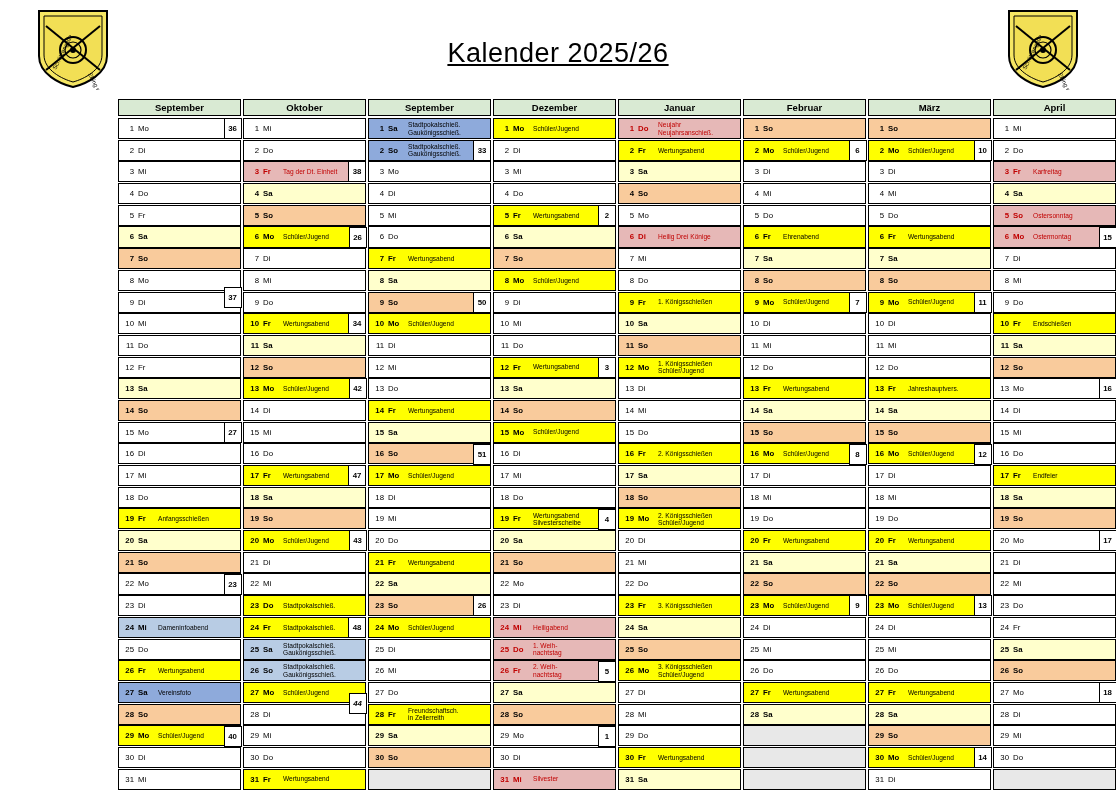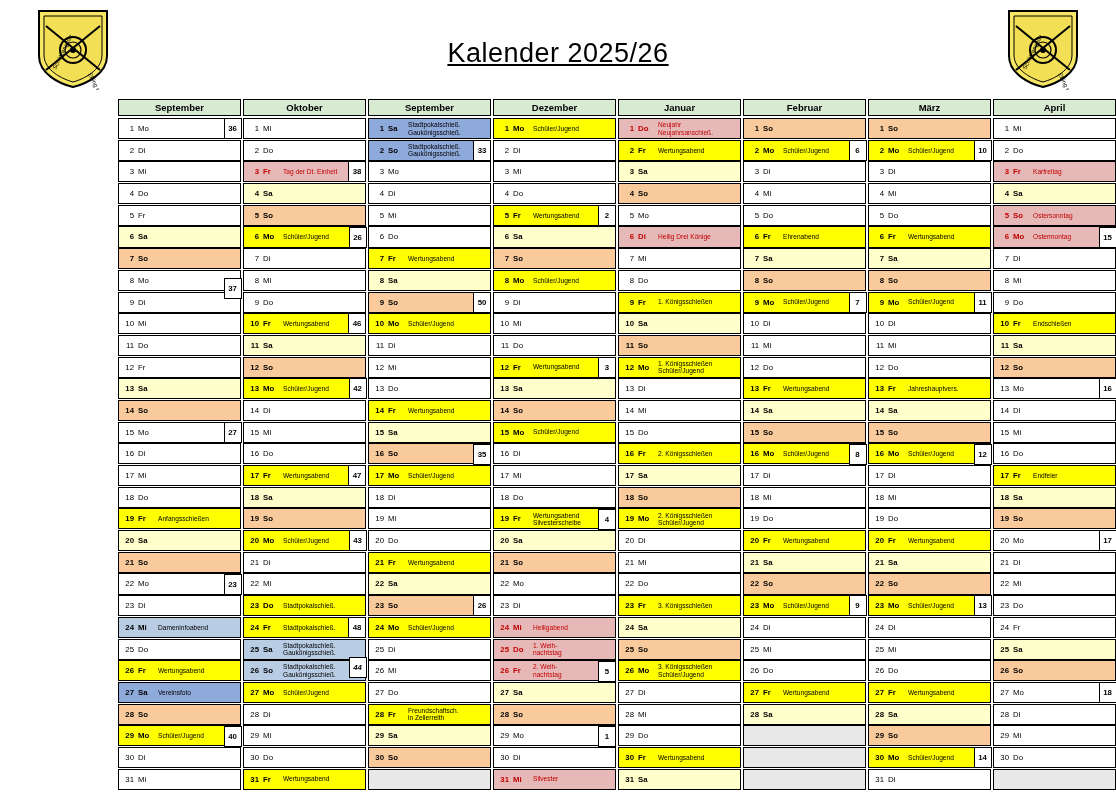--- a/index.html
+++ b/index.html
@@ -298,21 +298,21 @@
             <div class="cellnum">30</div>
             <div class="celldow">Di</div>
             <div class="cellev "></div>
           </div>
           <div class="row" style="background: rgb(255, 255, 255);">
             <div class="cellnum">31</div>
             <div class="celldow">Mi</div>
             <div class="cellev "></div>
           </div>
           <div class="wk" style="top: 0px;">36</div>
-          <div class="wk" style="top: 160px;">37</div>
+          <div class="wk" style="top: 169px;">37</div>
           <div class="wk" style="top: 303.8px;">27</div>
           <div class="wk" style="top: 455.7px;">23</div>
           <div class="wk" style="top: 607.6px;">40</div>
         </div>
       </div>
       <div class="monthcol">
         <div class="mhead">Oktober</div>
         <div class="mbody">
           <div class="row" style="background: rgb(255, 255, 255);">
             <div class="cellnum">1</div>
@@ -467,21 +467,21 @@
             <div class="cellev "></div>
           </div>
           <div class="row bold" style="background: rgb(255, 255, 0);">
             <div class="cellnum">31</div>
             <div class="celldow">Fr</div>
             <div class="cellev evblk">Wertungsabend</div>
           </div>
           <div class="wk" style="top: 108.5px;">26</div>
           <div class="wk" style="top: 260.4px;">42</div>
           <div class="wk" style="top: 412.3px;">43</div>
-          <div class="wk" style="top: 539px; font-style: italic;">44</div>
+          <div class="wk" style="top: 575px; font-style: italic;">44</div>
         </div>
       </div>
       <div class="monthcol">
         <div class="mhead">September</div>
         <div class="mbody">
           <div class="row bold" style="background: rgb(142, 170, 219);">
             <div class="cellnum">1</div>
             <div class="celldow">Sa</div>
             <div class="cellev evblk">Stadtpokalschieß.
 Gaukönigsschieß.</div>
@@ -632,21 +632,21 @@
             <div class="cellnum">30</div>
             <div class="celldow">So</div>
             <div class="cellev "></div>
           </div>
           <div class="row empty" style="background: rgb(232, 232, 232);">
             <div class="cellnum"></div>
             <div class="celldow"></div>
             <div class="cellev "></div>
           </div>
           <div class="wkleft" style="top: 43.4px;">38</div>
-          <div class="wkleft" style="top: 195.3px;">46</div>
+          <div class="wkleft" style="top: 195.3px;">34</div>
           <div class="wkleft" style="top: 347.2px;">47</div>
           <div class="wkleft" style="top: 499.1px;">48</div>
         </div>
       </div>
       <div class="monthcol">
         <div class="mhead">Dezember</div>
         <div class="mbody">
           <div class="row bold" style="background: rgb(255, 255, 0);">
             <div class="cellnum">1</div>
             <div class="celldow">Mo</div>
@@ -800,21 +800,21 @@
             <div class="celldow">Di</div>
             <div class="cellev "></div>
           </div>
           <div class="row redtext" style="background: rgb(230, 184, 183);">
             <div class="cellnum">31</div>
             <div class="celldow">Mi</div>
             <div class="cellev evred">Silvester</div>
           </div>
           <div class="wkleft" style="top: 21.7px;">33</div>
           <div class="wkleft" style="top: 173.6px;">50</div>
-          <div class="wkleft" style="top: 325.5px;">35</div>
+          <div class="wkleft" style="top: 325.5px;">51</div>
           <div class="wkleft" style="top: 477.4px;">26</div>
         </div>
       </div>
       <div class="monthcol">
         <div class="mhead">Januar</div>
         <div class="mbody">
           <div class="row redtext" style="background: rgb(230, 184, 183);">
             <div class="cellnum">1</div>
             <div class="celldow">Do</div>
             <div class="cellev evred">Neujahr

